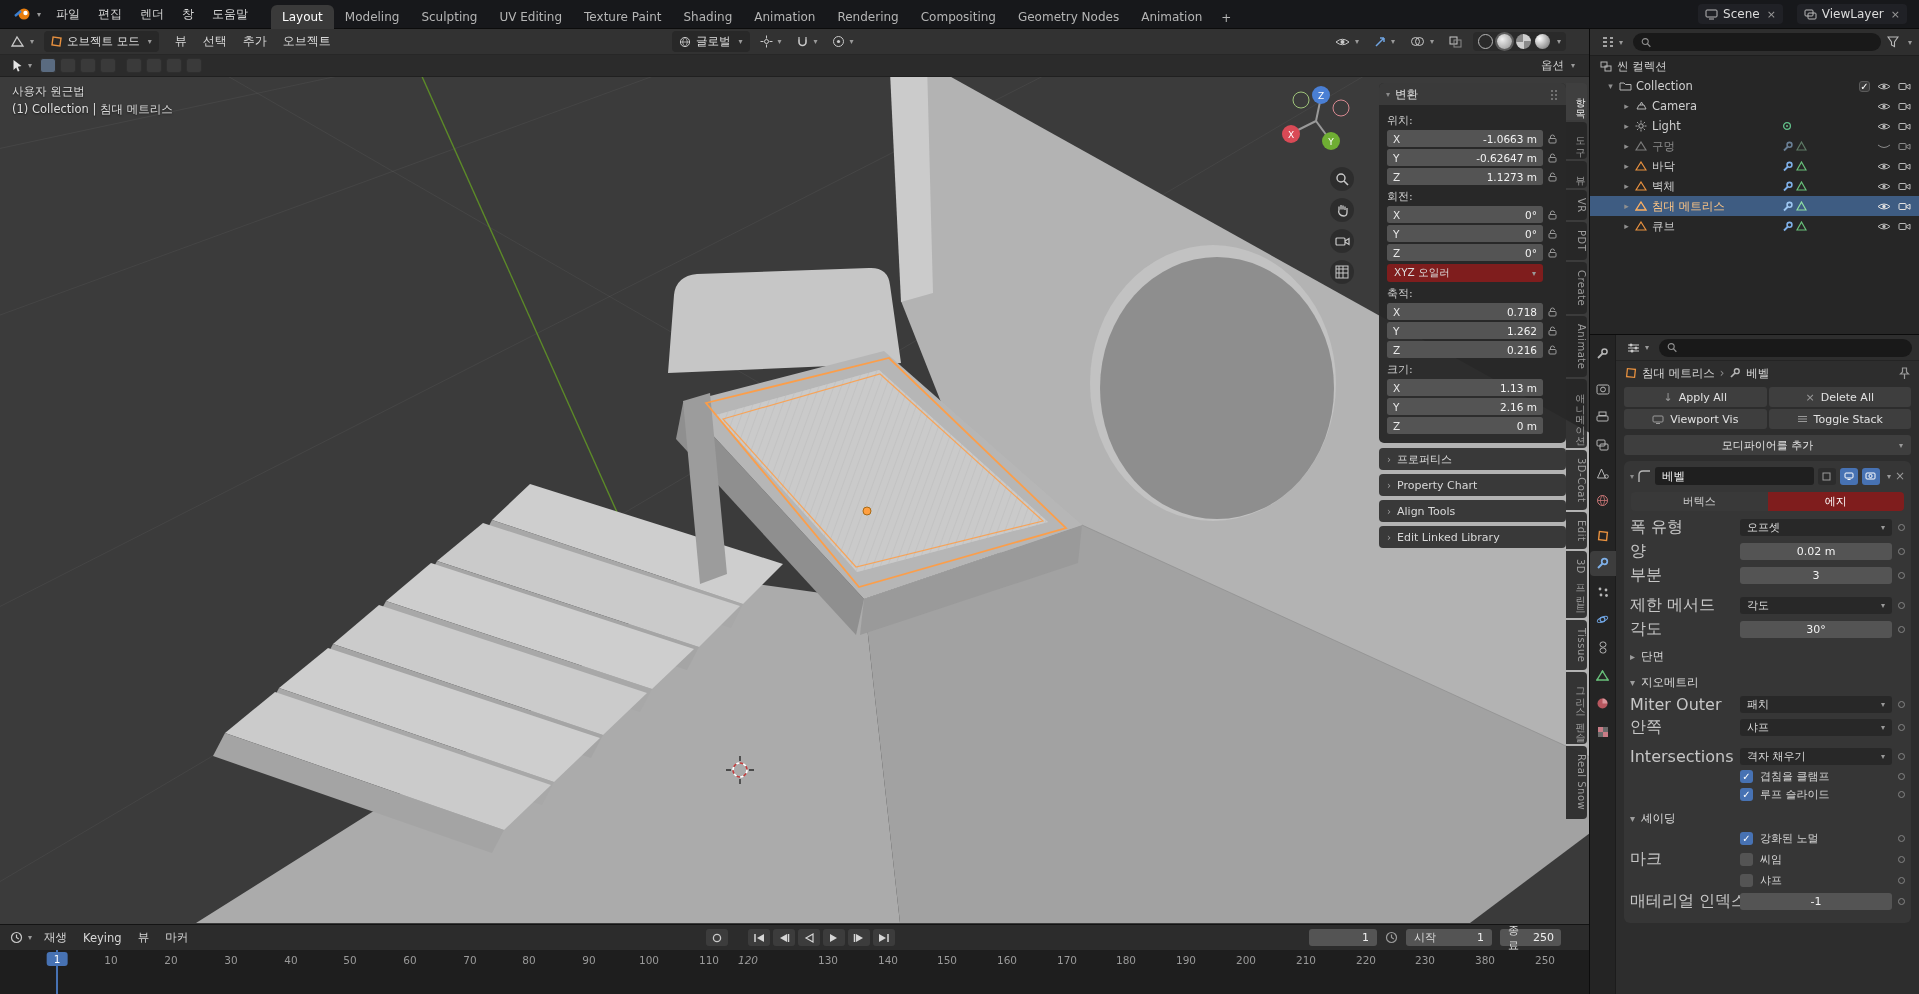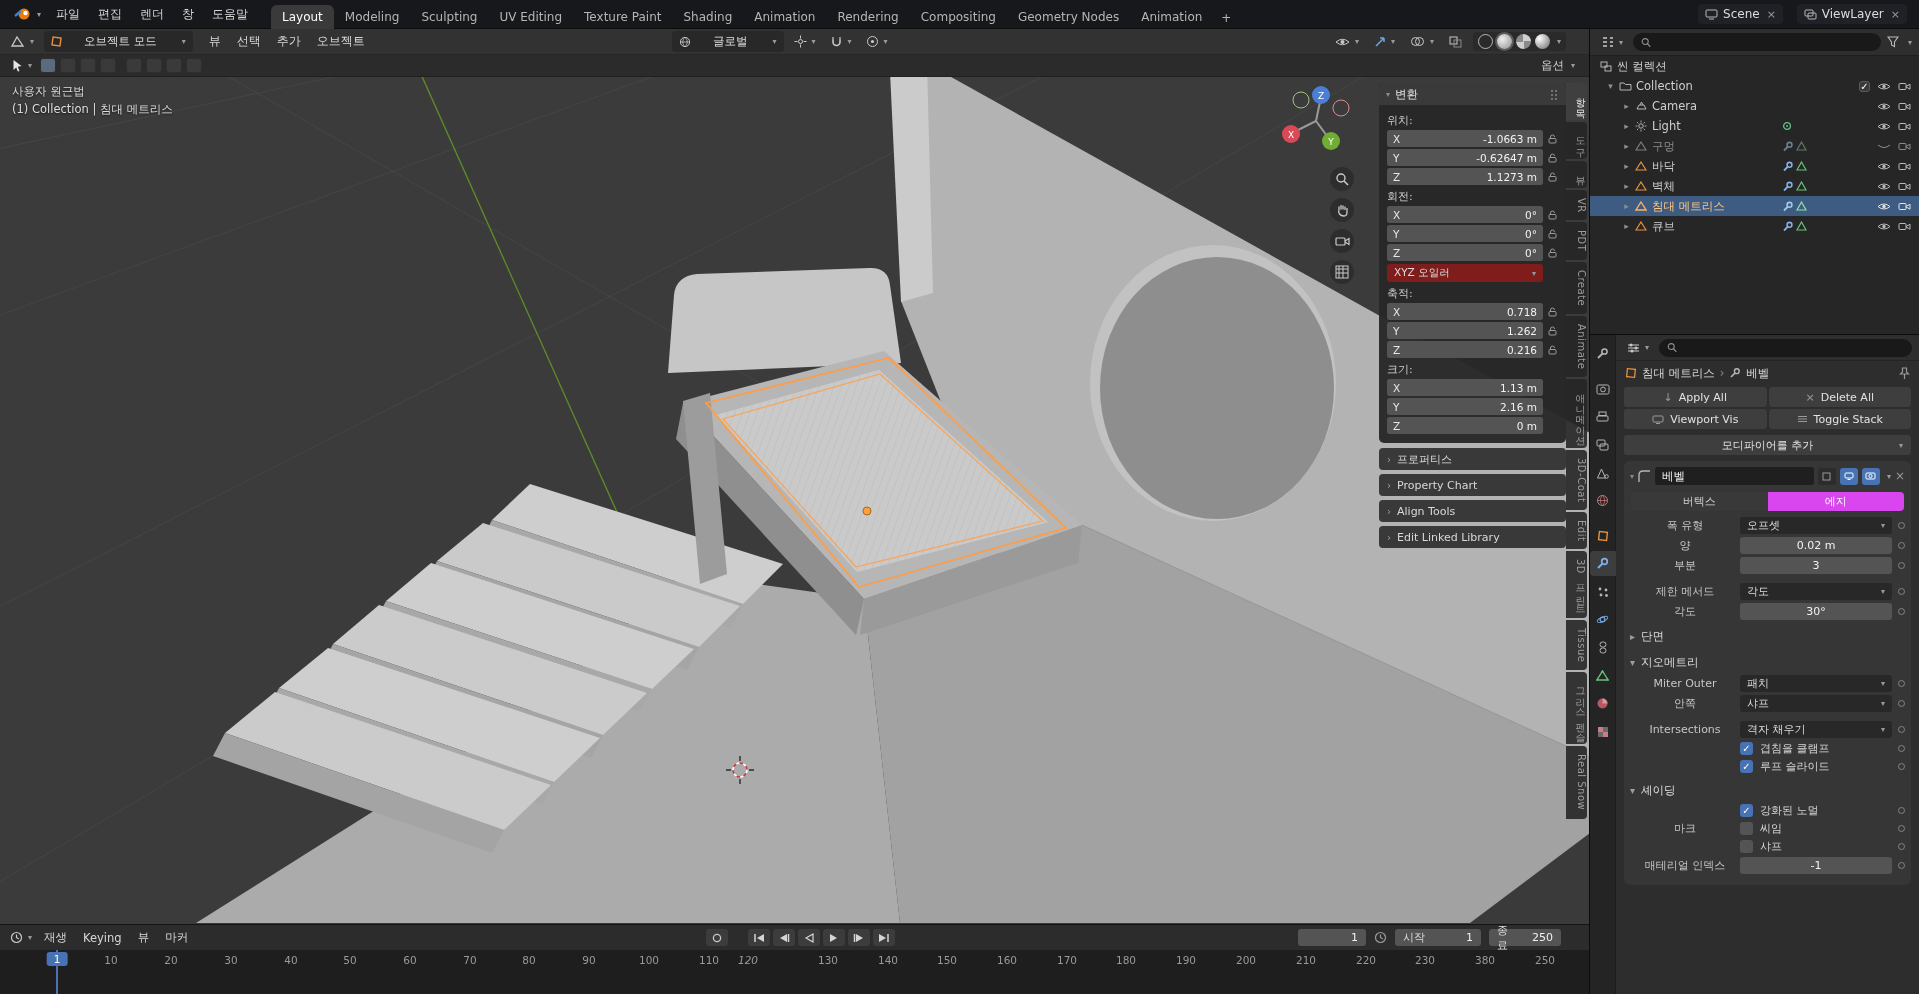--- a/index.html
+++ b/index.html
@@ -20,21 +20,21 @@
 .tb-sel{display:flex;align-items:center;gap:5px;background:#202126;border-radius:4px;padding:3px 7px;color:#dcdcdc;}
 .tb-sel .x{color:#9a9a9a;font-size:11px;margin-left:2px;}
 
 #main{display:flex;height:965px;}
 #left-col{width:1590px;display:flex;flex-direction:column;border-right:1px solid #0c0c0c;}
 #viewport-area{position:relative;height:895px;overflow:hidden;}
 #right-col{width:329px;display:flex;flex-direction:column;}
 
 #vp-header{height:26px;background:#323232;display:flex;align-items:center;padding:0 6px;position:relative;z-index:5;border-bottom:1px solid #272727;}
 .hmenu{padding:4px 8px;color:#d8d8d8;font-size:12px;}
-.dd{display:flex;align-items:center;gap:22px;background:#282828;border-radius:4px;padding:3px 7px;color:#e0e0e0;font-size:11.5px;}
+.dd{display:flex;align-items:center;gap:5px;background:#282828;border-radius:4px;padding:3px 7px;color:#e0e0e0;font-size:11.5px;}
 .iconbtn{display:flex;align-items:center;gap:2px;padding:3px 4px;border-radius:3px;}
 .vph-center{position:absolute;left:672px;display:flex;align-items:center;gap:6px;}
 .vph-right{position:absolute;right:23px;display:flex;align-items:center;gap:7px;}
 .shade-group{display:flex;align-items:center;gap:4px;background:#2a2a2a;border-radius:4px;padding:2px 5px;}
 .shade-ico{width:15px;height:15px;border-radius:50%;}
 #vp-tools{height:22px;background:#2b2b2b;display:flex;align-items:center;padding:0 8px;gap:4px;position:relative;z-index:5;border-bottom:1px solid #202020;}
 .sq{width:16px;height:15px;background:#3a3a3a;border-radius:3px;border:1px solid #2e2e2e;}
 .sq.on{background:#5a6b80;}
 .opt-pill{margin-left:auto;display:flex;align-items:center;gap:4px;color:#cfcfcf;font-size:11.5px;padding-right:6px;}
 
@@ -101,23 +101,23 @@
 .pbtn{flex:1;height:20px;background:#3e3e3e;border-radius:3px;display:flex;align-items:center;justify-content:center;gap:6px;font-size:11px;color:#e2e2e2;}
 .add-mod{height:20px;background:#3e3e3e;border-radius:3px;display:flex;align-items:center;justify-content:center;font-size:11px;color:#e2e2e2;margin:6px 0;position:relative;}
 .add-mod .caret{position:absolute;right:8px;}
 .mod-panel{background:#363636;border-radius:6px;padding:4px 6px 8px 6px;}
 .mod-head{height:22px;display:flex;align-items:center;gap:4px;}
 .mod-name{flex:1;height:18px;background:#1f1f1f;border-radius:3px;display:flex;align-items:center;padding:0 7px;color:#efefef;font-size:11.5px;}
 .mhbtn{width:18px;height:17px;border-radius:3px;background:#2c2c2c;display:flex;align-items:center;justify-content:center;}
 .mhbtn.on{background:#4772b3;}
 .seg{display:flex;margin:5px 1px 6px 1px;border-radius:4px;overflow:hidden;}
 .seg div{flex:1;height:19px;display:flex;align-items:center;justify-content:center;font-size:11px;background:#393939;color:#cfcfcf;}
-.seg .on{background:#d946ef;color:#fff;}
+.seg .on{background:#7f1d1d;color:#fff;}
 .frow{display:flex;align-items:center;margin-bottom:3px;}
-.frow .flab{width:40%;text-align:center;color:#c6c6c6;font-size:11px;white-space:nowrap;}
+.frow .flab{width:40%;text-align:left;color:#c6c6c6;font-size:16px;white-space:nowrap;}
 .frow .fwidget{flex:1;display:flex;align-items:center;}
 .numf{flex:1;height:17px;background:#545454;border-radius:3px;display:flex;align-items:center;justify-content:center;font-size:11px;color:#f2f2f2;}
 .dropf{flex:1;height:17px;background:#282828;border-radius:3px;display:flex;align-items:center;padding:0 7px;font-size:11px;color:#dcdcdc;}
 .dropf .caret{margin-left:auto;}
 .dot{width:7px;height:7px;border:1px solid #848484;border-radius:50%;margin-left:6px;flex:none;}
 .sect{display:flex;align-items:center;gap:6px;height:19px;color:#dedede;font-size:11.5px;margin:7px 0 3px 0;}
 .sect .arr{color:#9d9d9d;font-size:10px;}
 .chk{width:13px;height:13px;border-radius:3px;background:#545454;flex:none;display:flex;align-items:center;justify-content:center;font-size:10px;color:#fff;}
 .chk.on{background:#4772b3;}
 .chkrow .fwidget{gap:7px;font-size:11px;color:#d5d5d5;}
@@ -651,21 +651,21 @@
                 <span>1</span>
               </div>
             <svg width="13" height="13" viewBox="0 0 13 13">
                 <circle cx="6.5" cy="6.5" r="5" fill="none" stroke="#9a9a9a" stroke-width="1.2"></circle>
                 <path d="M6.5 3.5 V6.5 L8.8 8" stroke="#9a9a9a" stroke-width="1.2" fill="none"></path>
               </svg>
             <div class="tl-field" style="width:86px;">
                 <span class="lab">시작</span>
                 <span style="margin-left:auto;">1</span>
               </div>
-            <div class="tl-field" style="width:72px;">
+            <div class="tl-field" style="width:61px;">
                 <span class="lab">종료</span>
                 <span style="margin-left:auto;">250</span>
               </div>
           </div>
         </div>
         <div id="tl-ruler">
           <span class="ruler-num" style="left:111px;">10</span>
           <span class="ruler-num" style="left:171px;">20</span>
           <span class="ruler-num" style="left:231px;">30</span>
           <span class="ruler-num" style="left:291px;">40</span>

